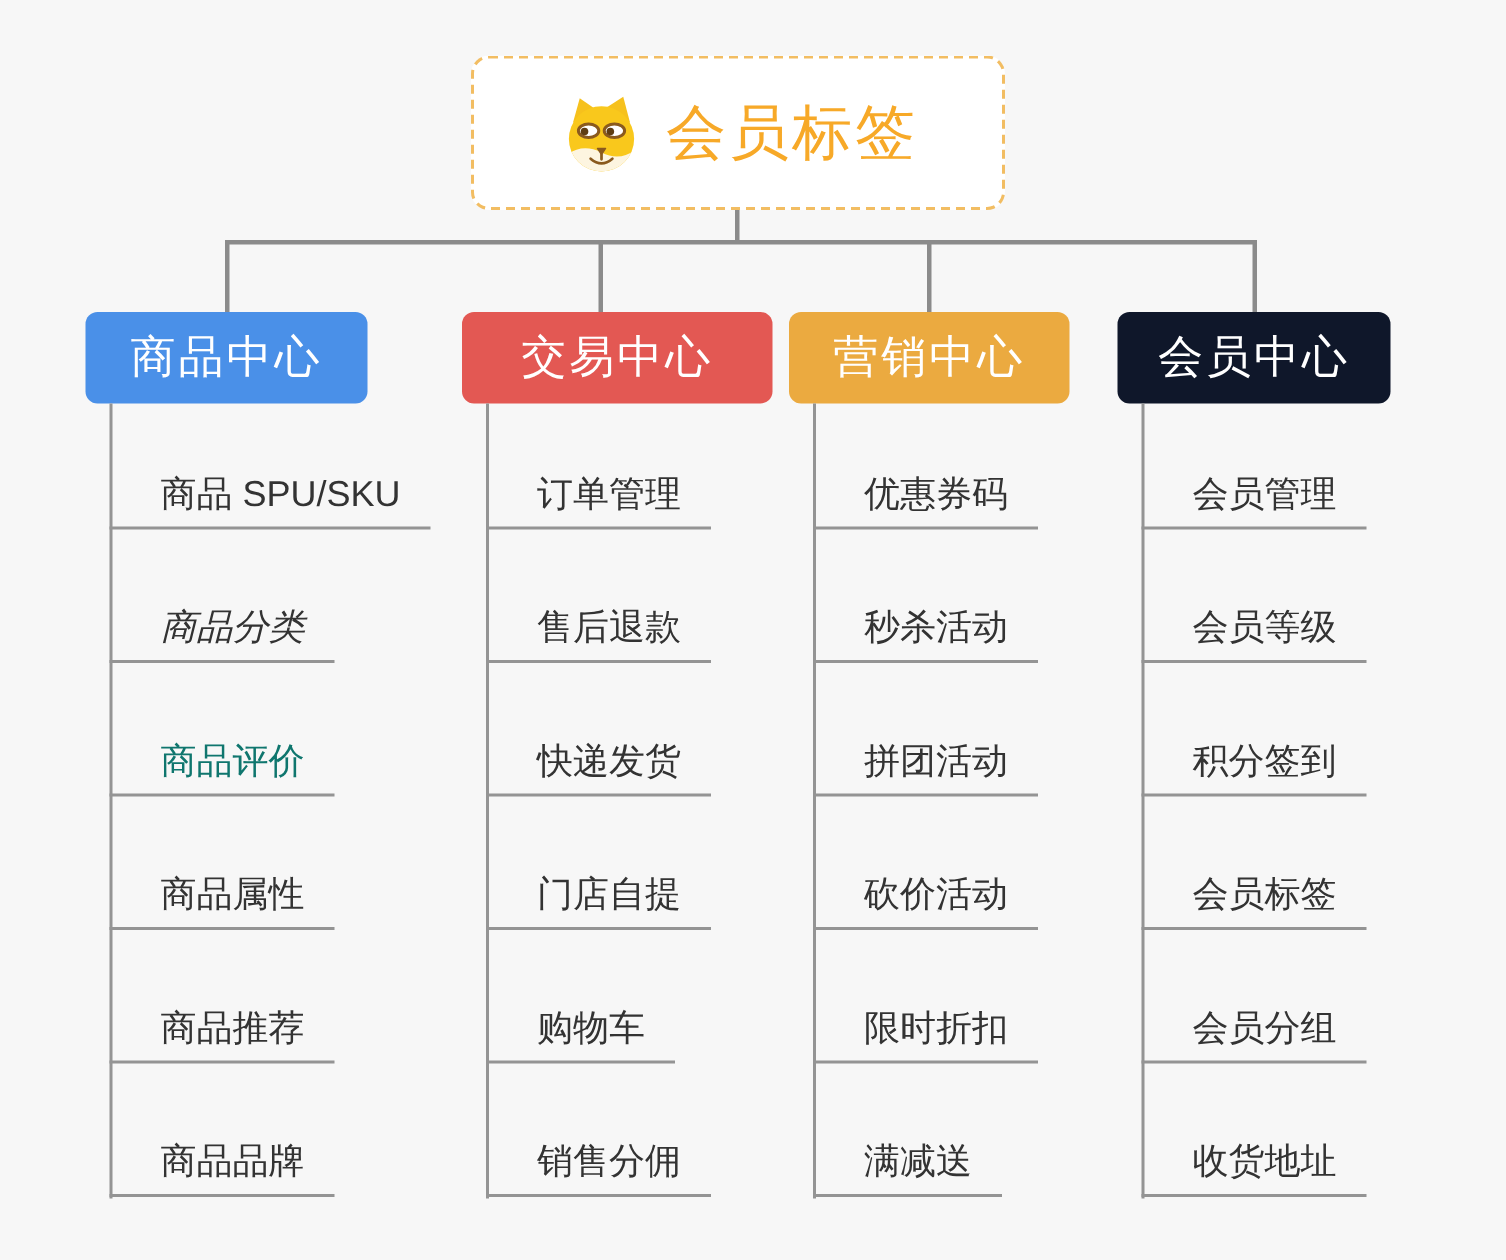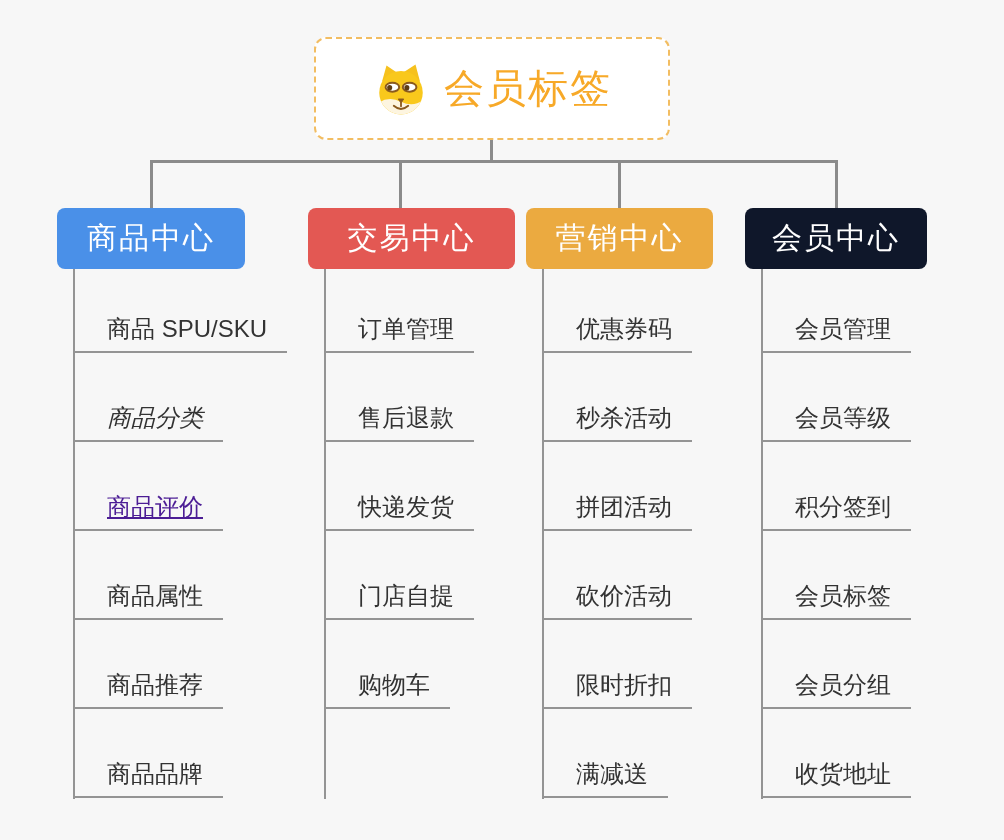--- a/index.html
+++ b/index.html
@@ -155,21 +155,21 @@
     <div class="leaves">
   <div class="leaf">
     <span class="leaf-label" style="color: rgb(51, 51, 51);">商品 SPU/SKU</span>
   </div>
 
   <div class="leaf">
     <span class="leaf-label" style="color: rgb(51, 51, 51); font-style: italic;">商品分类</span>
   </div>
 
   <div class="leaf">
-    <span class="leaf-label" style="color: #4c1d95; text-decoration: underline;">商品评价</span>
+    <span class="leaf-label" style="color: #0f766e;">商品评价</span>
   </div>
 
   <div class="leaf">
     <span class="leaf-label" style="color: rgb(51, 51, 51);">商品属性</span>
   </div>
 
   <div class="leaf">
     <span class="leaf-label" style="color: rgb(51, 51, 51);">商品推荐</span>
   </div>
 
@@ -198,20 +198,23 @@
   </div>
 
   <div class="leaf">
     <span class="leaf-label" style="color: rgb(51, 51, 51);">门店自提</span>
   </div>
 
   <div class="leaf">
     <span class="leaf-label" style="color: rgb(51, 51, 51);">购物车</span>
   </div>
 
+  <div class="leaf">
+    <span class="leaf-label" style="color: rgb(51, 51, 51);">销售分佣</span>
+  </div>
 </div>
   </div>
 
   <div class="branch">
     <div class="branch-header" style="background: rgb(235, 170, 64);">
       <span class="branch-label">营销中心</span>
     </div>
     <div class="trunk"></div>
     <div class="leaves">
   <div class="leaf">

